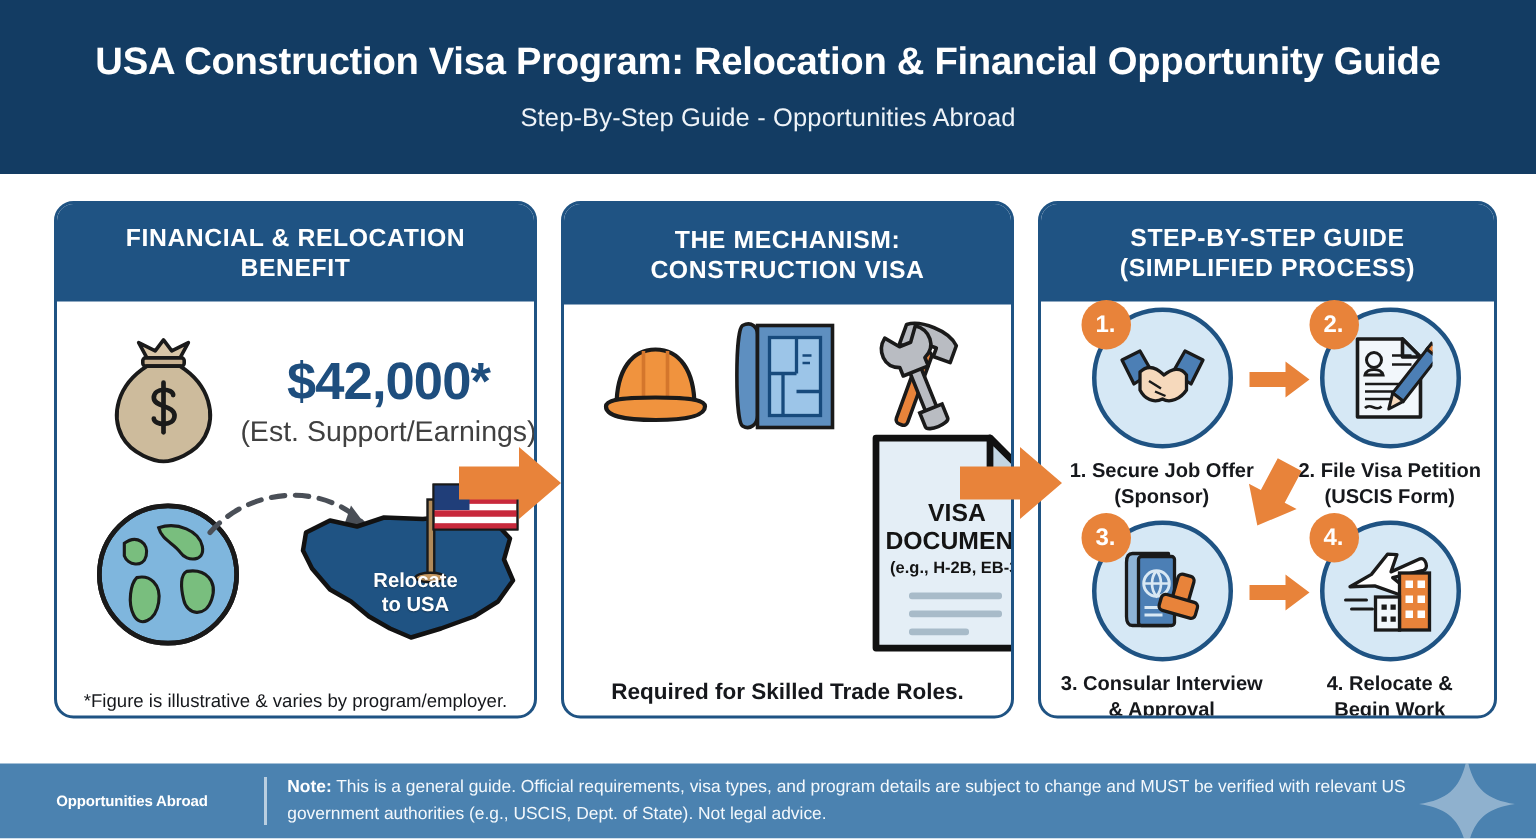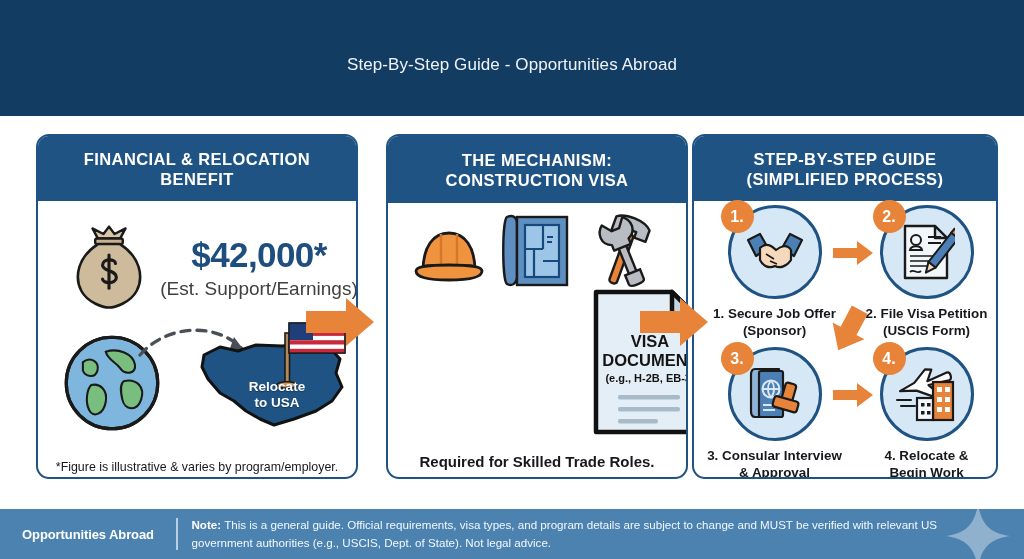--- a/index.html
+++ b/index.html
@@ -25,21 +25,21 @@
     letter-spacing:0.1px;
   }
   
   #board{position:absolute;left:0;top:116px;width:1024px;height:381px;background:#ffffff;margin-left:12px;}
   .panel{
     position:absolute;top:18px;height:345px;
     border:2px solid #1F5383;border-radius:13px;
     background:#ffffff;box-sizing:border-box;overflow:hidden;
   }
   #panel1{left:24px;width:322px;}
-  #panel2{left:374px;width:302px;}
+  #panel2{left:362px;width:302px;}
   #panel3{left:680px;width:306px;}
   .panel-head{
     background:#1F5383;color:#ffffff;
     font-size:16.5px;font-weight:bold;letter-spacing:0.4px;
     text-align:center;line-height:1.22;
     padding:13px 8px 12px 8px;
   }
   #panel2 .panel-head{padding-top:14px;padding-bottom:13px;}
   .panel-body{position:relative;width:100%;height:calc(100% - 58px);}
 
@@ -98,34 +98,35 @@
   #arrow-2to3{position:absolute;left:126px;top:100px;}
 
   
   #footer{
     position:absolute;left:0;top:509px;width:1024px;height:50px;
     background:#4B82B0;overflow:hidden;
   }
   #footer-diamond{position:absolute;right:14px;top:-4px;opacity:.38;}
   #footer-inner{position:absolute;left:0;top:0;width:100%;height:100%;display:flex;align-items:center;}
   #footer-brand{
-    color:#ffffff;font-size:13px;font-weight:bold;
+    color:#ffffff;font-size:10px;font-weight:bold;
     width:176px;text-align:center;flex:none;letter-spacing:-0.1px;
   }
   #footer-rule{width:1.5px;height:32px;background:rgba(255,255,255,.62);flex:none;}
   #footer-note{
     color:#f3f8fc;font-size:11.6px;line-height:1.55;margin-left:14px;
     max-width:800px;
   }
   #footer-note b{color:#ffffff;}
 </style>
 </head>
 <body>
 
 <div id="header">
+  <div id="header-title">USA Construction Visa Program: Relocation &amp; Financial Opportunity Guide</div>
   <div id="header-sub">Step-By-Step Guide - Opportunities Abroad</div>
 </div>
 
 <div id="board">
 
   <div class="panel" id="panel1">
     <div class="panel-head">FINANCIAL &amp; RELOCATION BENEFIT</div>
     <div class="panel-body">
 
       <div id="money-row">

